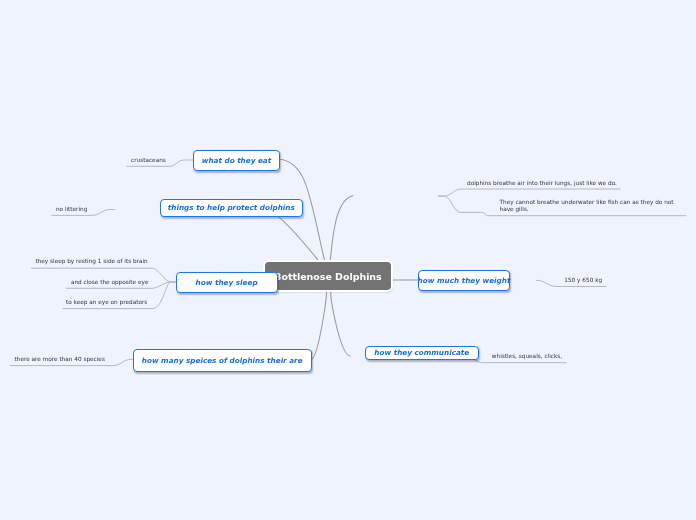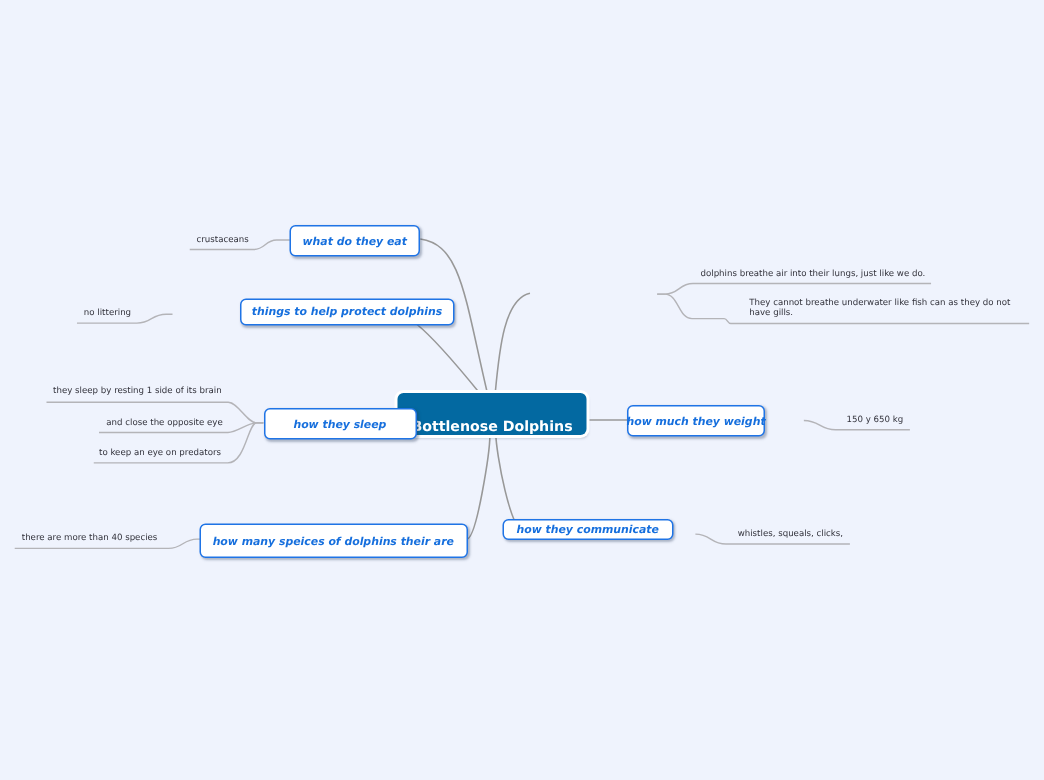--- a/index.html
+++ b/index.html
@@ -1,22 +1,22 @@
 <!DOCTYPE html>
 <html><head>
 <meta charset="utf-8">
 <title>Bottlenose Dolphins mind map</title>
 <style>
   html,body{margin:0;padding:0;}
   body{width:696px;height:520px;background:#eff3fd;font-family:"DejaVu Sans",sans-serif;overflow:hidden;}
   #stage{position:relative;width:696px;height:520px;transform:translateZ(0);}
   svg.links{position:absolute;left:0;top:0;width:696px;height:520px;pointer-events:none;}
   .node{position:absolute;box-sizing:border-box;display:flex;align-items:center;justify-content:center;white-space:nowrap;}
-  .root{background:#0369a1;color:#fff;border-radius:4px;font-weight:bold;font-size:9.45px;
-        box-shadow:0 0 0 2px #fff, 1px 1.5px 2px rgba(40,60,90,.34);align-items:flex-end;}
+  .root{background:#737373;color:#fff;border-radius:4px;font-weight:bold;font-size:9.45px;
+        box-shadow:0 0 0 2px #fff, 1px 1.5px 2px rgba(40,60,90,.34);}
   .main{background:#fff;border:1.8px solid #1f74e6;border-radius:4px;color:#166fdd;font-weight:bold;font-size:7.25px;
         box-shadow:1px 1.2px 1.6px rgba(40,60,90,.34);font-style:italic;}
   .leaf{position:absolute;font-size:5.75px;color:#33333c;white-space:nowrap;line-height:7px;}
 </style>
 </head>
 <body>
 
 <div id="stage">
 
   <svg class="links" viewBox="0 0 696 520">
@@ -64,21 +64,21 @@
   </div>
 
   <div class="node main" style="left:418px;top:269.8px;width:92px;height:21.2px;">
     <span>how much they weight</span>
   </div>
 
   <div class="node main" style="left:132.6px;top:349px;width:179.2px;height:23px;">
     <span>how many speices of dolphins their are</span>
   </div>
 
-  <div class="node main" style="left:335px;top:345.6px;width:113.6px;height:14px;">
+  <div class="node main" style="left:365px;top:345.6px;width:113.6px;height:14px;">
     <span>how they communicate</span>
   </div>
 
   <div class="leaf" style="left:131px;top:156.8px;">crustaceans</div>
   <div class="leaf" style="left:55.9px;top:205.9px;">no littering</div>
   <div class="leaf" style="left:467px;top:179.5px;">dolphins breathe air into their lungs, just like we do.</div>
   <div class="leaf" style="left:499.5px;top:199.2px;width:178px;white-space:normal;">They cannot breathe underwater like fish can as they do not have gills.</div>
   <div class="leaf" style="left:35.4px;top:258.4px;">they sleep by resting 1 side of its brain</div>
   <div class="leaf" style="left:70.9px;top:278.6px;">and close the opposite eye</div>
   <div class="leaf" style="left:66px;top:298.9px;">to keep an eye on predators</div>

